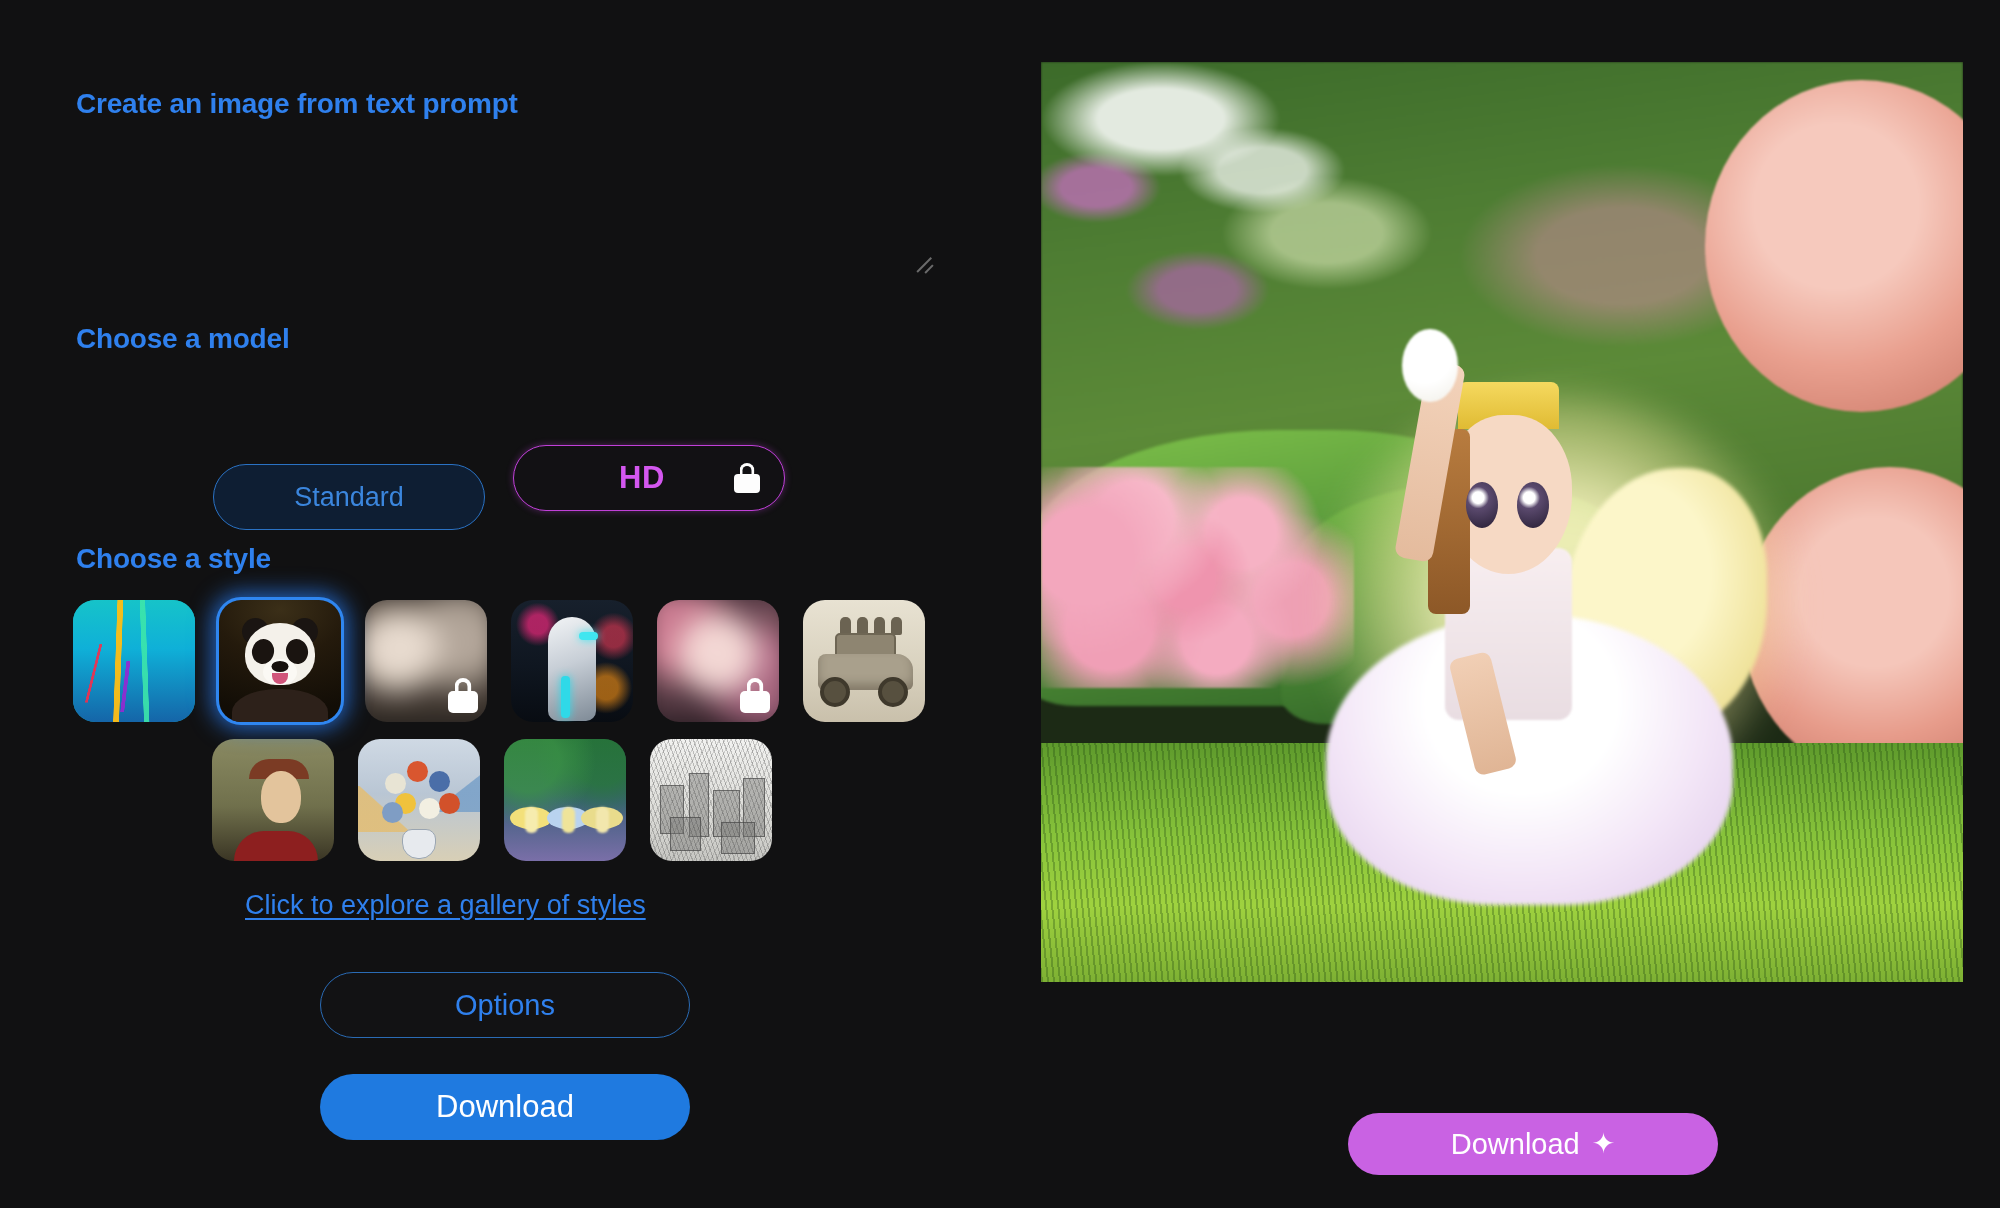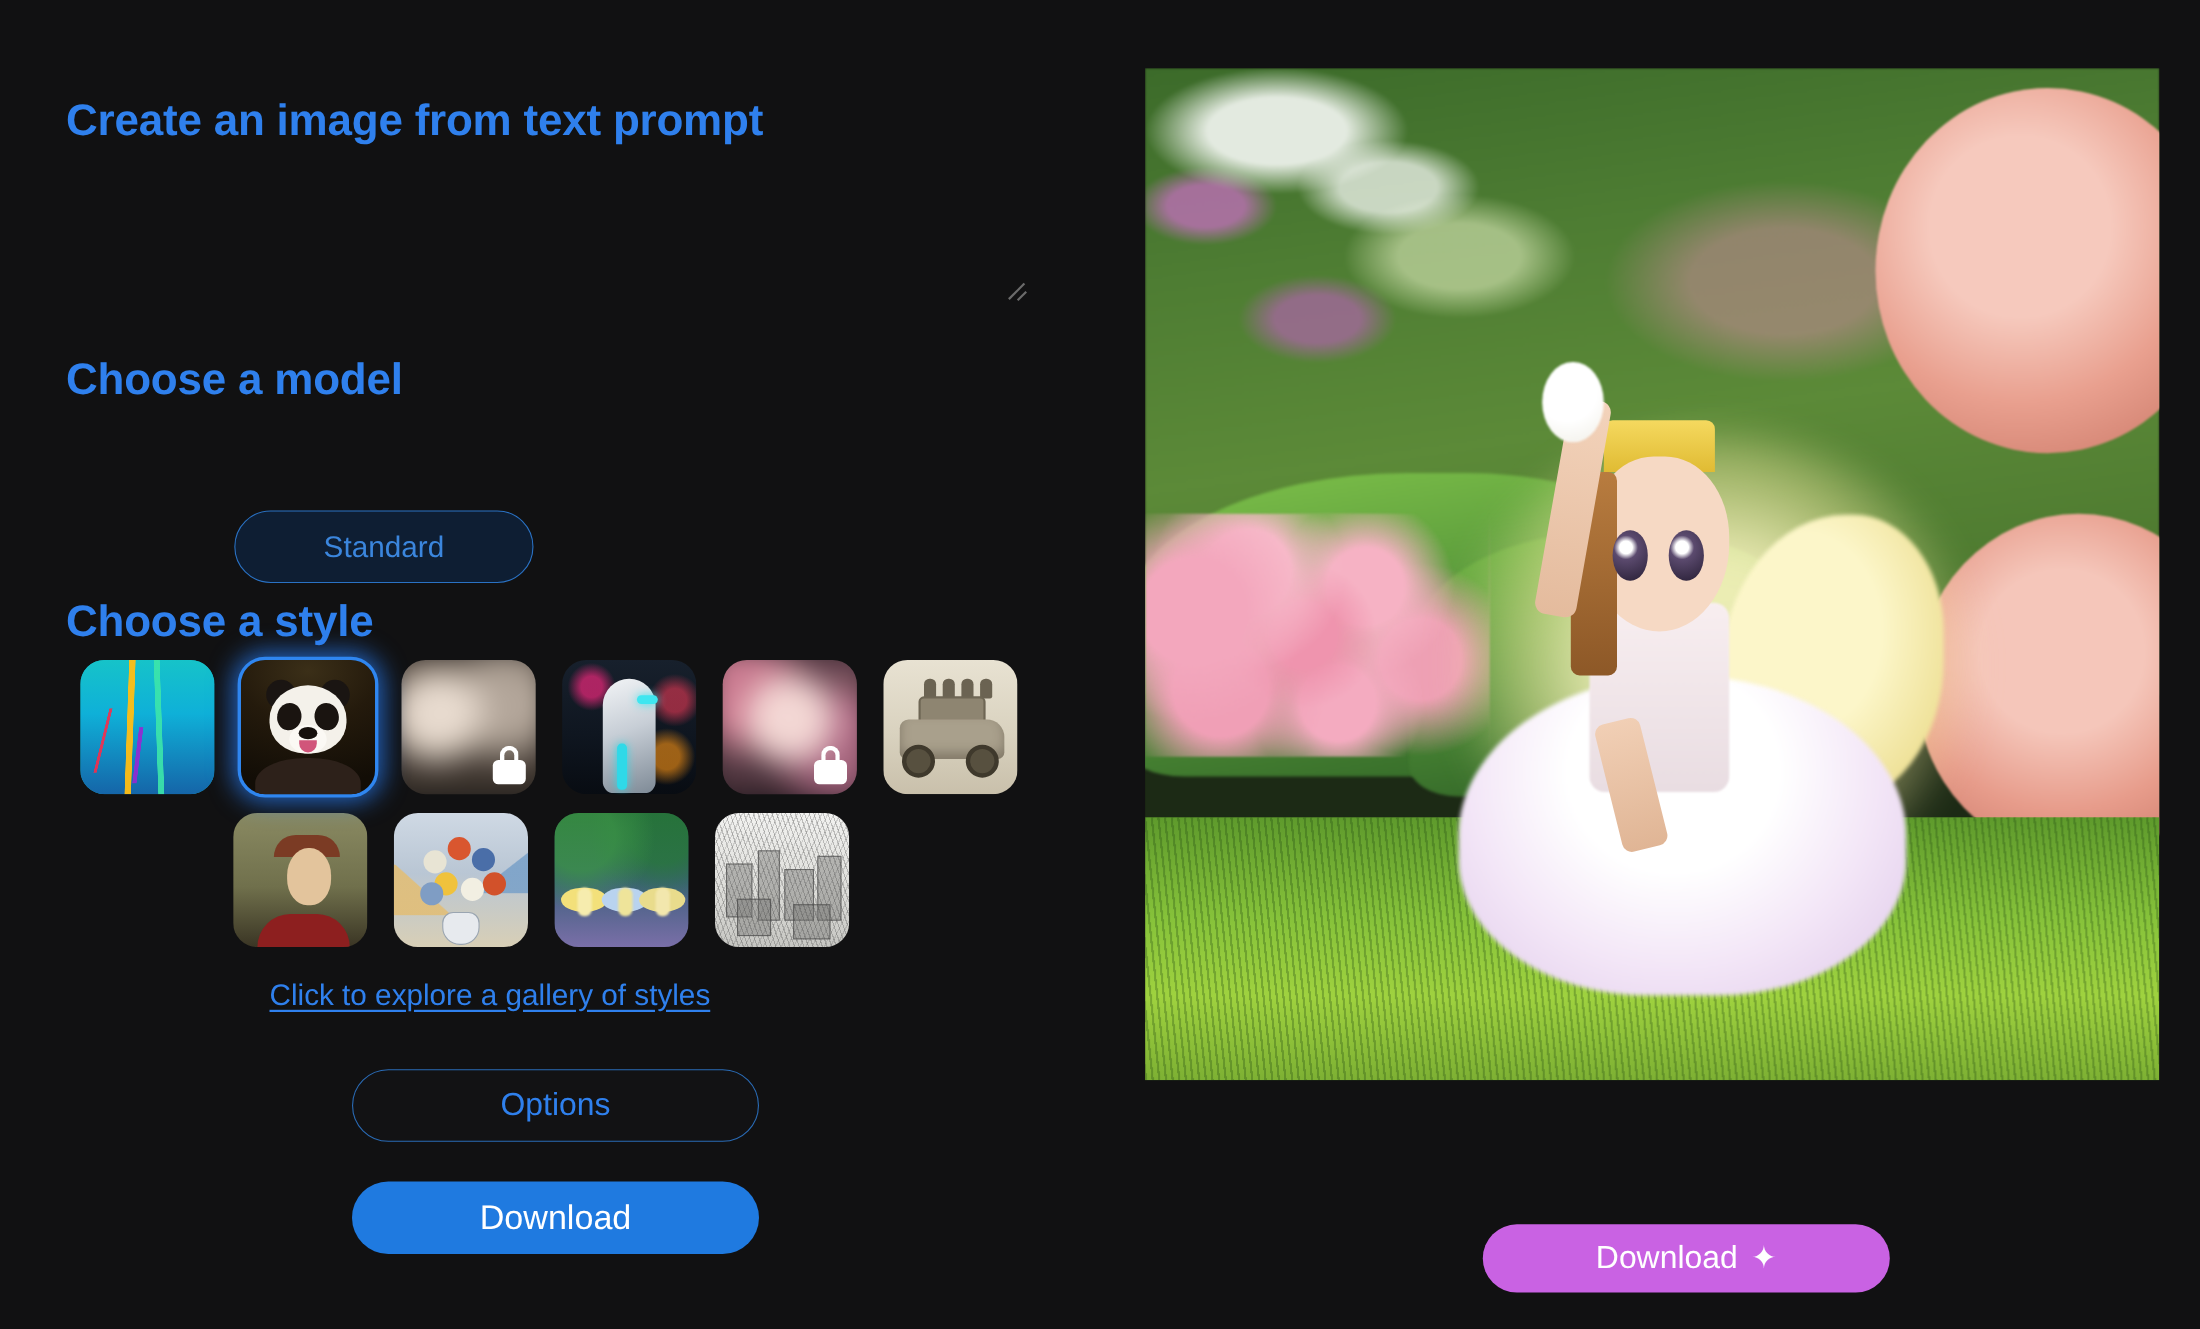--- a/index.html
+++ b/index.html
@@ -16,23 +16,24 @@
   }
 
   
   .left-panel {
     position: absolute;
     left: 0; top: 0;
     width: 1020px; height: 1208px;
   }
   .section-heading {
     color: #2f80ed;
-    font-size: 40px;
+    font-size: 28px;
     font-weight: bold;
     letter-spacing: -0.2px;
+    margin-left: 16px;
   }
   #heading-prompt { position: absolute; left: 60px; top: 88px; }
   #heading-model  { position: absolute; left: 60px; top: 323px; }
   #heading-style  { position: absolute; left: 60px; top: 543px; }
 
   
   .prompt-box {
     position: absolute;
     left: 68px; top: 175px;
     width: 872px; height: 103px;
@@ -553,20 +554,27 @@
     <div class="resize-grip">
       <i></i>
         <i></i>
     </div>
 
     <div class="section-heading" id="heading-model">Choose a model</div>
 
     <div class="model-row">
       <div class="pill pill-standard">
         <span>Standard</span>
+      </div>
+      <div class="pill pill-hd">
+        <span class="hd-label">HD</span>
+        <span class="lock">
+          <span class="shackle"></span>
+            <span class="body"></span>
+        </span>
       </div>
     </div>
 
     <div class="section-heading" id="heading-style">Choose a style</div>
 
     <div class="style-grid">
 
       <div class="thumb-row" id="thumb-row-1">
 
         <div class="thumb">

